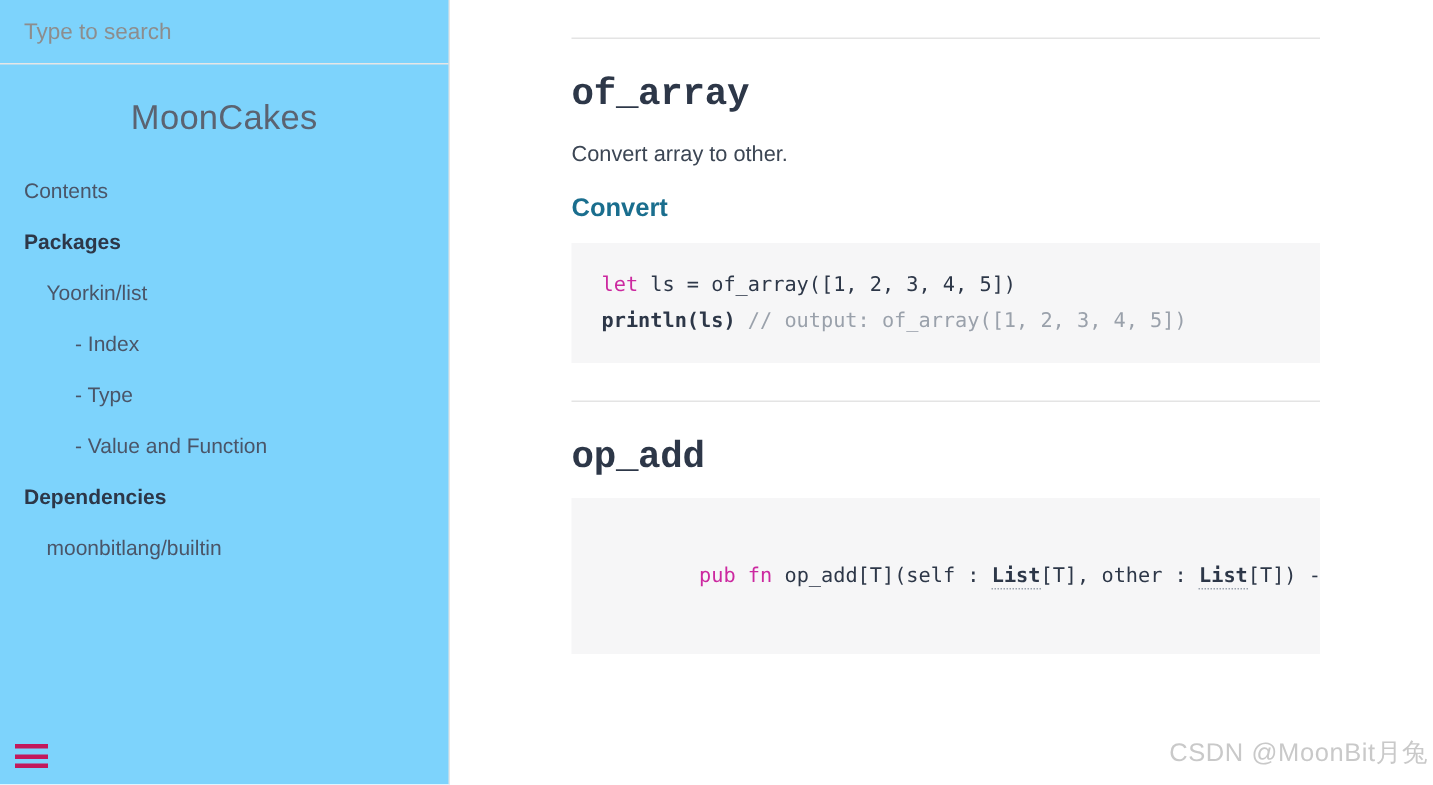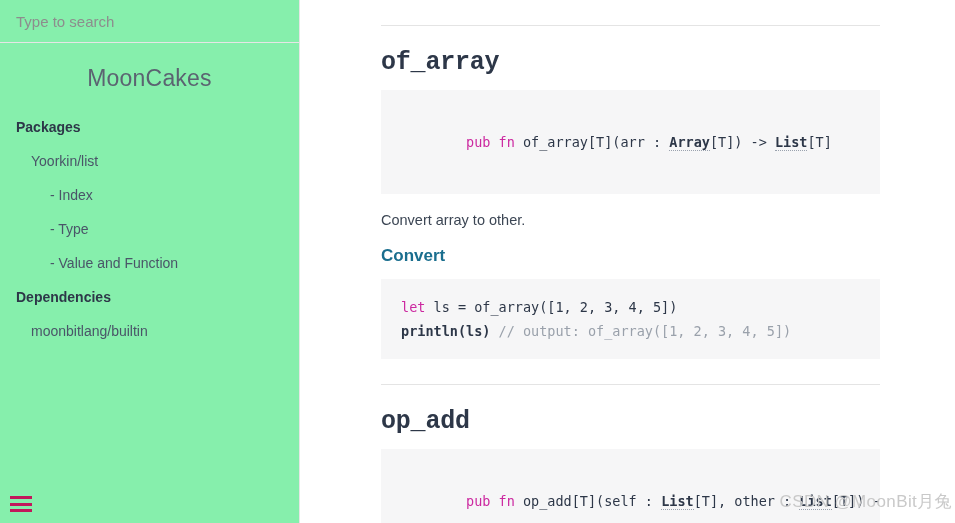--- a/index.html
+++ b/index.html
@@ -21,21 +21,21 @@
     background: #ffffff;
   }
 
   
   .sidebar {
     position: relative;
     width: 300px;
     height: 523px;
     flex: 0 0 300px;
     border-right: 1px solid #e6e6e6;
-    background: #86efac;
+    background: #7dd3fc;
   }
 
   .search-box {
     height: 43px;
     border-bottom: 1px solid #e6e6e6;
     display: flex;
     align-items: center;
     padding: 0 16px;
   }
   .search-input {
@@ -181,20 +181,21 @@
 
   <aside class="sidebar">
 
     <div class="search-box">
       <input class="search-input" type="text" placeholder="Type to search" style="">
     </div>
 
     <div class="site-title">MoonCakes</div>
 
     <nav class="nav">
+      <div class="nav-item level-0">Contents</div>
       <div class="nav-item level-0 bold">Packages</div>
       <div class="nav-item level-1">Yoorkin/list</div>
       <div class="nav-item level-2">- Index</div>
       <div class="nav-item level-2">- Type</div>
       <div class="nav-item level-2">- Value and Function</div>
       <div class="nav-item level-0 bold">Dependencies</div>
       <div class="nav-item level-1">moonbitlang/builtin</div>
     </nav>
 
     <div class="hamburger">
@@ -204,23 +205,20 @@
     </div>
   </aside>
 
   <main class="main">
     <div class="content">
 
       <hr class="divider">
 
       <h1 class="fn-name">of_array</h1>
 
-      <div class="code-block">
-        <span class="kw">pub</span><span class="pl"> </span><span class="kw">fn</span><span class="pl"> of_array[T](arr : </span><span class="lnk">Array</span><span class="pl">[T]) -&gt; </span><span class="lnk">List</span><span class="pl">[T]</span>
-      </div>
 
       <p class="para">Convert array to other.</p>
 
       <h2 class="sub-heading">Convert</h2>
 
       <div class="code-block"><span class="kw">let</span><span class="pl"> ls = of_array([1, 2, 3, 4, 5])</span>
 <span class="bld">println(ls)</span><span class="cm"> // output: of_array([1, 2, 3, 4, 5])</span></div>
 
       <hr class="divider">
 

